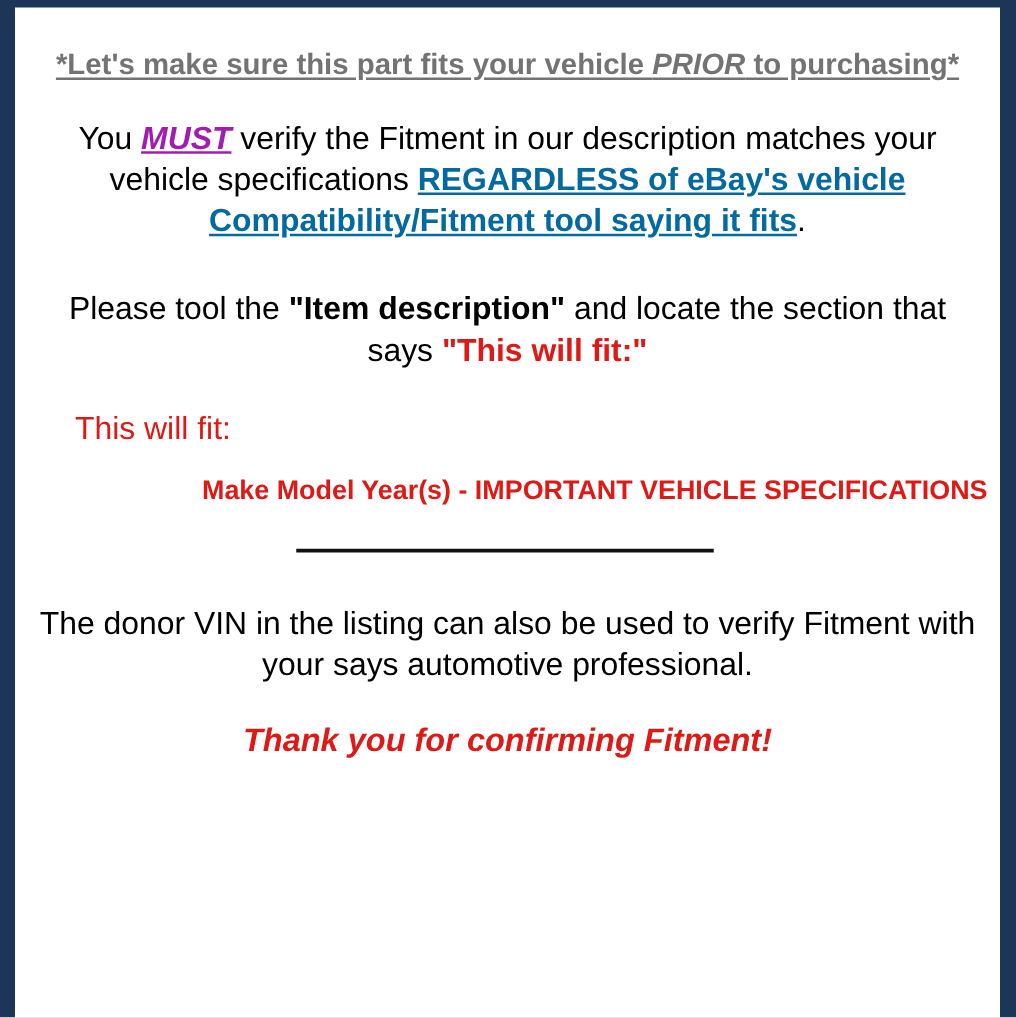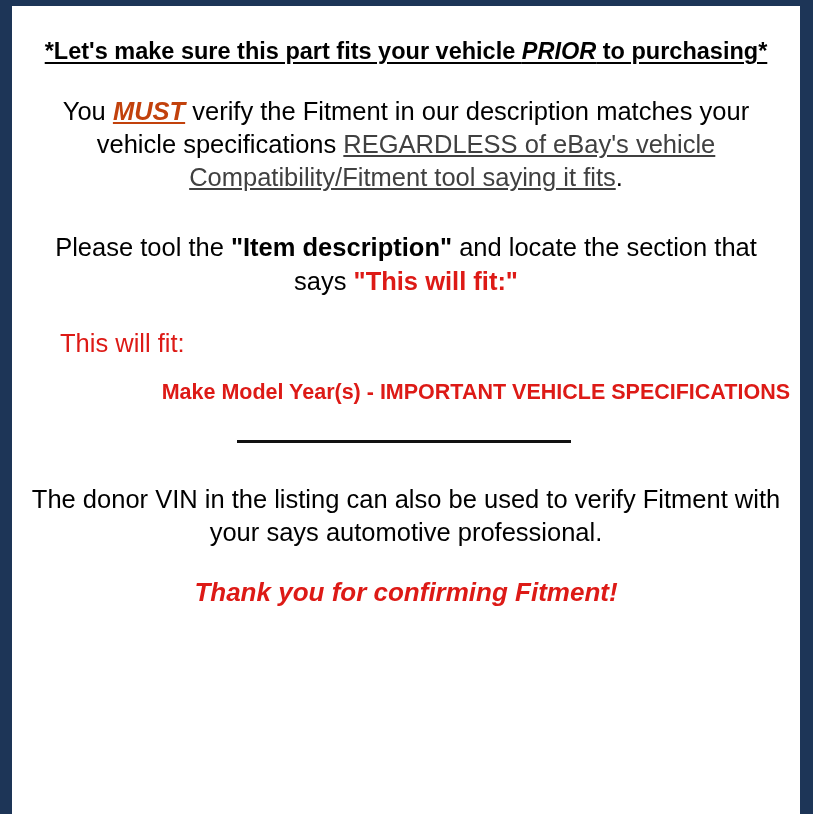--- a/index.html
+++ b/index.html
@@ -43,21 +43,21 @@
     font-size: 74px;
     line-height: 1.0;
     letter-spacing: 1px;
     margin: 16px 0 0 0;
     text-align: center;
     font-family: "Liberation Sans", sans-serif;
   }
 
   
   .headline {
-    color: #000000;
+    color: #737373;
     font-weight: bold;
     font-size: 23.5px;
     line-height: 1.15;
     text-decoration: underline;
     text-underline-offset: 3px;
     margin: 32px 0 0 0;
     white-space: nowrap;
     text-align: center;
   }
   .headline .ital {
@@ -74,29 +74,29 @@
     text-align: center;
   }
   .para-1 { margin-top: 30px; }
   .para-2 { margin-top: 37px; }
   .para-3 { margin-top: 34px; }
   .para-4 { margin-top: 42px; }
 
   .b     { font-weight: bold; }
   .redb  { color: #dd1a16; font-weight: bold; }
   .redbiu{
-    color: #c2410c;
+    color: #a21caf;
     font-weight: bold;
     font-style: italic;
     text-decoration: underline;
     text-underline-offset: 2px;
   }
   .redbu {
-    color: #404040;
-    font-weight: normal;
+    color: #0369a1;
+    font-weight: bold;
     text-decoration: underline;
     text-underline-offset: 2px;
   }
 
   
   .example-block {
     text-align: left;
     padding-left: 38px;
     margin-top: 30px;
   }

